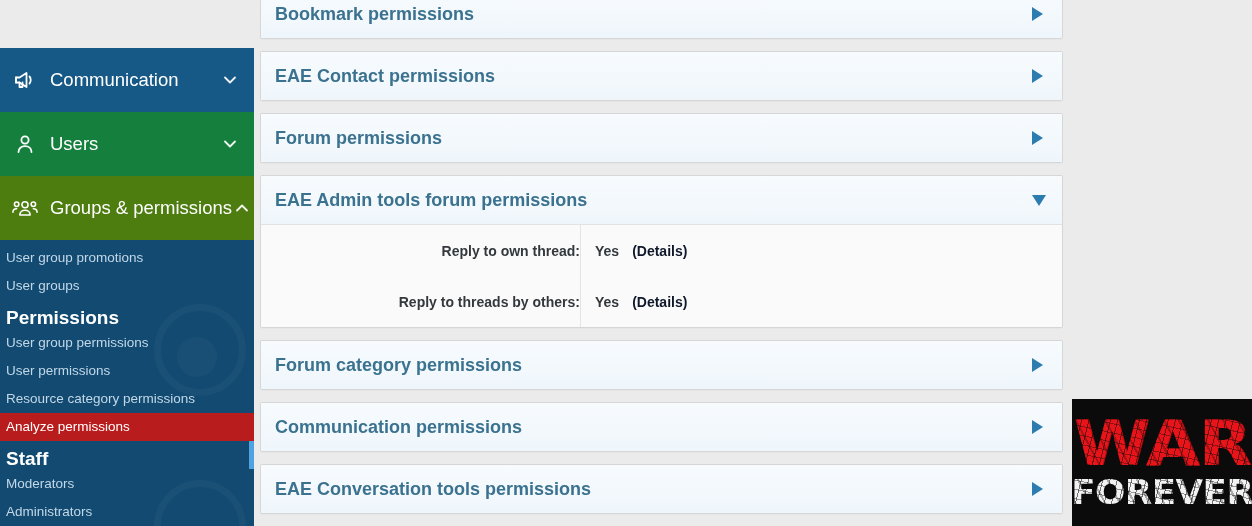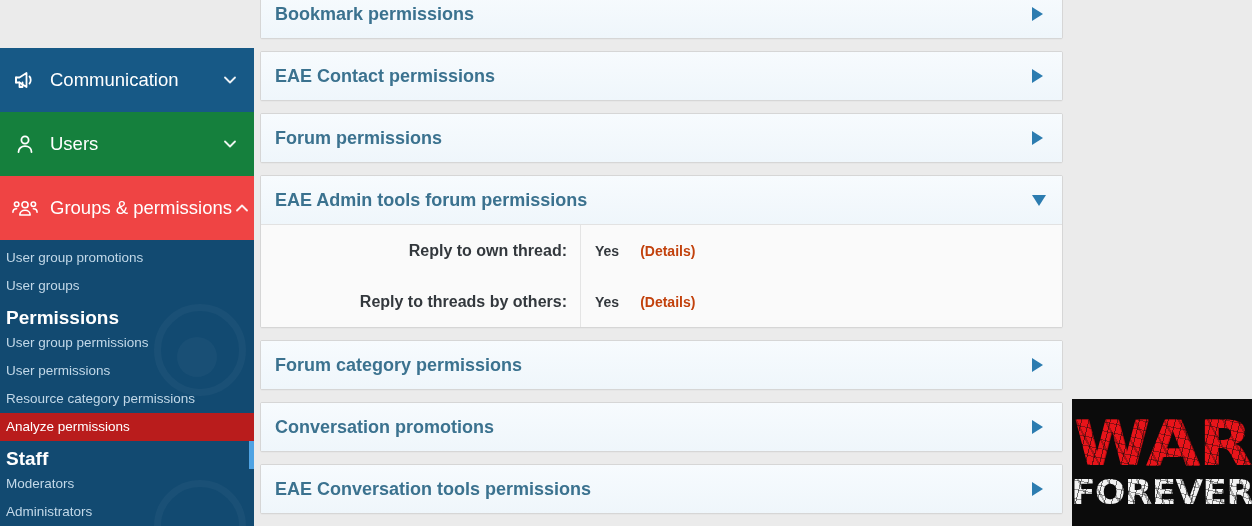--- a/index.html
+++ b/index.html
@@ -51,21 +51,21 @@
     display: flex;
     align-items: center;
     height: 64px;
     padding: 0 14px 0 12px;
     position: relative;
     z-index: 2;
     cursor: pointer;
   }
   .sb-group.g1 { background: #175986; }
   .sb-group.g2 { background: #15803d; }
-  .sb-group.g3 { background: #ef4444; }
+  .sb-group.g3 { background: #4d7c0f; }
   .sb-group .sb-ic {
     width: 26px; height: 26px;
     flex: 0 0 26px;
     margin-right: 12px;
     display: flex; align-items: center; justify-content: center;
   }
   .sb-group .sb-ic svg { display: block; }
   .sb-group .sb-label {
     font-size: 18.5px;
     color: #ffffff;
@@ -153,41 +153,40 @@
   }
   .panel-body { background: #fafafa; border-top: 1px solid #e2e2e2; }
   .perm-row {
     display: flex;
     align-items: center;
     min-height: 51px;
   }
   .perm-label {
     flex: 0 0 320px;
     text-align: right;
-    padding-right: 13px;
-    font-size: 16px;
+    font-size: 14px;
     color: #33383d;
     border-right: 1px solid #e4e4e4;
     align-self: stretch;
     display: flex;
     align-items: center;
     justify-content: flex-end;
   }
   .perm-value {
     flex: 1 1 auto;
     padding-left: 14px;
     font-size: 14px;
     color: #33383d;
     align-self: stretch;
     display: flex;
     align-items: center;
   }
   .perm-details {
-    color: #c2410c;
-    margin-left: 21px;
+    color: #0f172a;
+    margin-left: 13px;
     cursor: pointer;
   }
 
   
   #overlay {
     position: absolute;
     left: 1072px;
     top: 399px;
     width: 180px;
     height: 127px;
@@ -357,21 +356,21 @@
 
     <section class="panel">
       <div class="panel-head">
         <span class="panel-title">Forum category permissions</span>
         <span class="tri tri-right"></span>
       </div>
     </section>
 
     <section class="panel">
       <div class="panel-head">
-        <span class="panel-title">Conversation promotions</span>
+        <span class="panel-title">Communication permissions</span>
         <span class="tri tri-right"></span>
       </div>
     </section>
 
     <section class="panel">
       <div class="panel-head">
         <span class="panel-title">EAE Conversation tools permissions</span>
         <span class="tri tri-right"></span>
       </div>
     </section>

